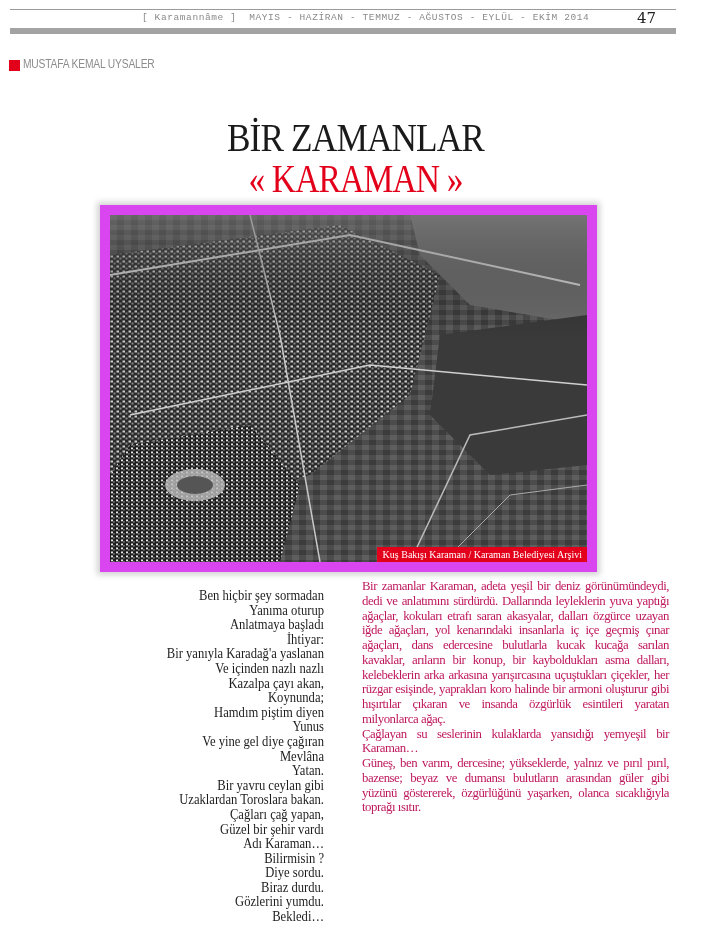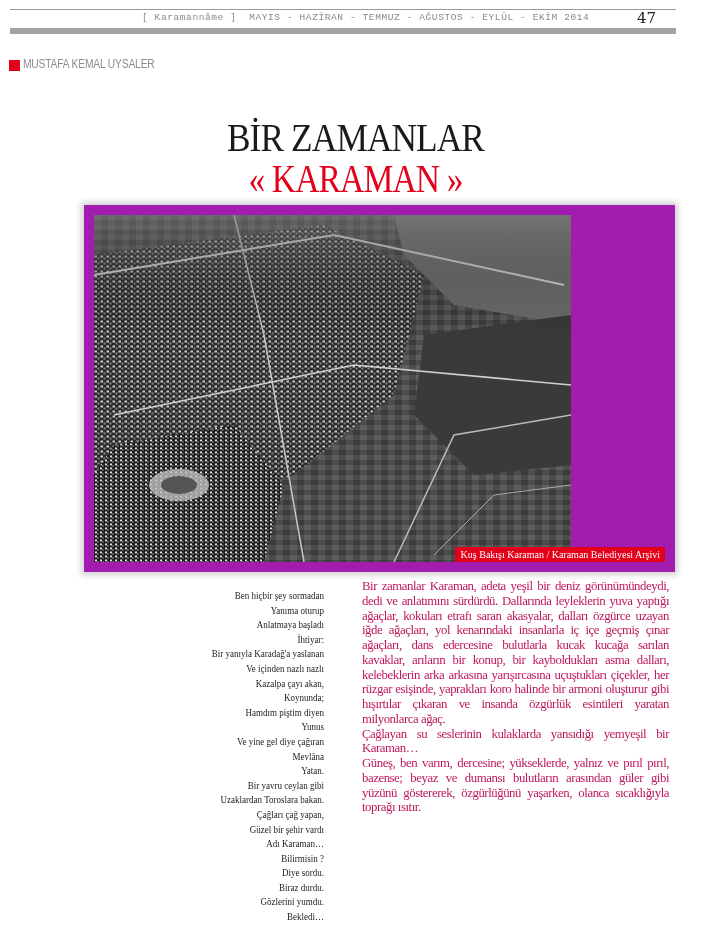--- a/index.html
+++ b/index.html
@@ -10,26 +10,26 @@
   .running-head .page-no { position: absolute; right: 20px; top: -1px; font-family: "DejaVu Serif", serif; font-size: 15px; color: #222; }
 
   .byline { position: absolute; left: 9px; top: 57px; display: flex; align-items: flex-end; gap: 3px; }
   .byline .square { width: 11px; height: 11px; background: #e3001b; display: inline-block; }
   .byline .name { font-family: "Liberation Sans", sans-serif; font-size: 12.5px; color: #8c8c8c; letter-spacing: -0.2px; transform: scaleX(0.82); transform-origin: left center; display: inline-block; white-space: nowrap; }
 
   .title { position: absolute; left: 0; width: 711px; text-align: center; font-family: "Liberation Serif", serif; }
   .title-line1 { top: 113px; font-size: 41px; color: #1a1a1a; letter-spacing: -1px; transform: scaleX(0.86); }
   .title-line2 { top: 156px; font-size: 39px; color: #e3001b; letter-spacing: -1px; transform: scaleX(0.86); }
 
-  .photo-frame { position: absolute; left: 84px; top: 205px; width: 591px; height: 367px; background: #a21caf; box-shadow: 0 0 6px 3px rgba(0,0,0,0.18); }
+  .photo-frame { position: absolute; left: 100px; top: 205px; width: 497px; height: 367px; background: #d946ef; box-shadow: 0 0 6px 3px rgba(0,0,0,0.18); }
   .photo { position: absolute; left: 10px; top: 10px; width: 477px; height: 347px; overflow: hidden; background: #3a3a3a; }
   .photo svg { display: block; }
   .caption-bar { position: absolute; right: 10px; bottom: 10px; background: #e3001b; color: #fff; font-family: "Liberation Serif", serif; font-size: 10px; padding: 2px 5px 2px 6px; white-space: nowrap; transform-origin: right bottom; }
 
-  .poem { position: absolute; left: 140px; top: 589px; width: 184px; text-align: right; font-family: "Liberation Serif", serif; font-size: 10px; line-height: 14.6px; color: #1c1c1c; }
+  .poem { position: absolute; left: 140px; top: 589px; width: 184px; text-align: right; font-family: "Liberation Serif", serif; font-size: 14px; line-height: 14.6px; color: #1c1c1c; }
   .poem div { white-space: nowrap; transform: scaleX(0.9); transform-origin: right center; }
 
   .prose { position: absolute; left: 362px; top: 579px; width: 307px; font-family: "Liberation Serif", serif; font-size: 12.8px; line-height: 14.75px; color: #be185d; text-align: justify; }
   .prose p { margin: 0; letter-spacing: -0.45px; }
 </style>
 </head>
 <body>
 
 <div class="running-head">
   <span class="meta">

